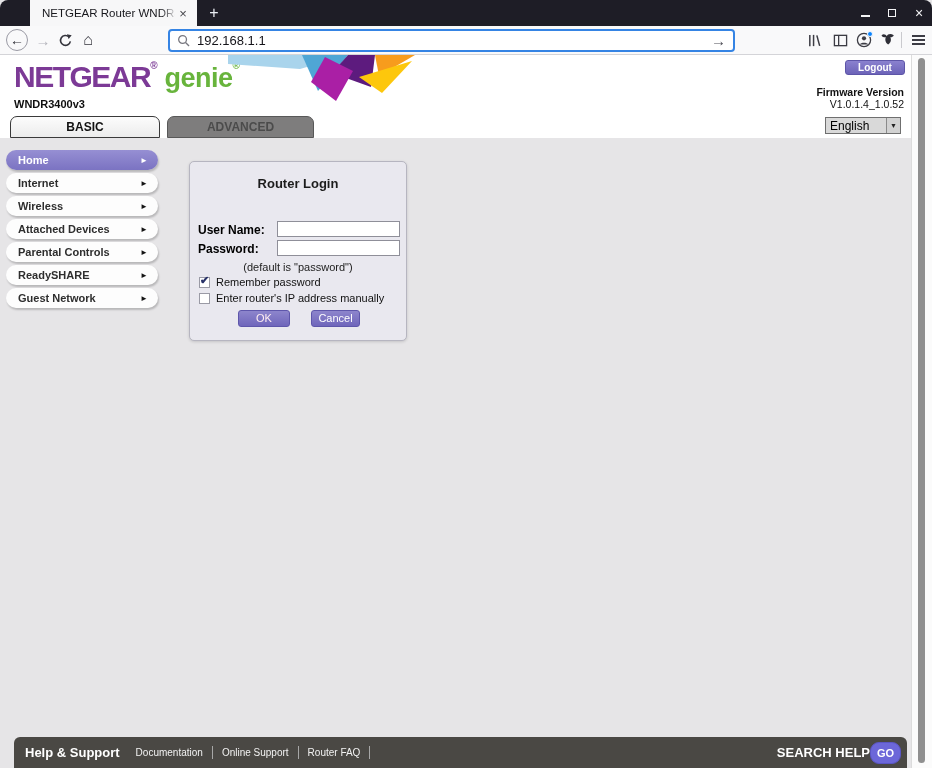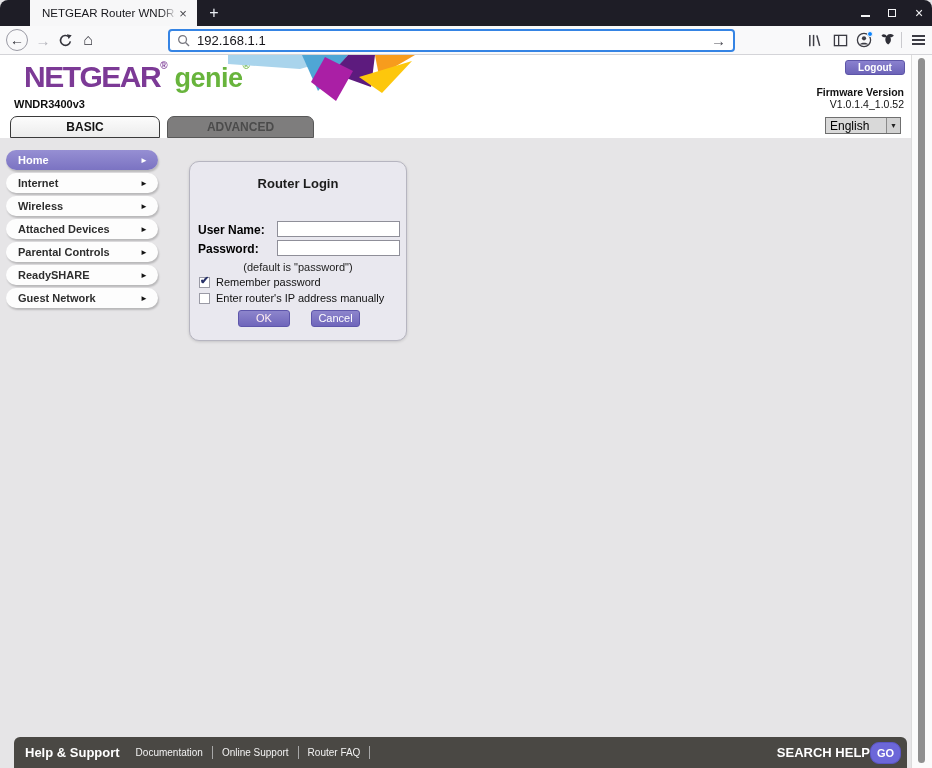--- a/index.html
+++ b/index.html
@@ -49,21 +49,21 @@
   .menu .l{ width:13px; height:1.6px; background:#3c3c44; }
 
   
   .site{ position:absolute; top:55px; left:0; width:911px; height:713px; background:#e6e5e7; overflow:hidden; }
   .scroll-track{ position:absolute; top:55px; right:0; width:21px; height:713px; background:#fbfbfb;
                  border-left:1px solid #dcdcdc; }
   .scroll-thumb{ position:absolute; left:6px; top:3px; width:7px; height:705px; background:#8f8f8f; border-radius:4px; }
 
   
   .ghead{ position:absolute; top:0; left:0; right:0; height:60px; background:#fff; }
-  .brandline{ position:absolute; left:24px; top:5px; white-space:nowrap; }
+  .brandline{ position:absolute; left:14px; top:5px; white-space:nowrap; }
   .brand{ font-weight:bold; font-size:30px; letter-spacing:-1.5px; color:#7c3a96; }
   .brand sup, .product sup{ font-size:10px; vertical-align:18px; letter-spacing:0; }
   .product{ font-weight:bold; font-size:27px; letter-spacing:-0.5px; color:#68b43c; margin-left:7px; }
   .model{ position:absolute; left:14px; top:43px; font-size:11px; font-weight:bold; color:#0e0e0e; }
   .deco{ position:absolute; left:228px; top:0; }
   .logout-btn{ position:absolute; right:6px; top:5px; width:60px; height:15px;
                background:linear-gradient(#8a81cf,#6c63b8); border:1px solid #5d55a8; border-radius:3px;
                color:#fff; font-size:10px; font-weight:bold; text-align:center; line-height:13px; cursor:pointer; }
   .fw{ position:absolute; right:7px; top:31px; text-align:right; font-size:10.5px; color:#111; line-height:12px; }
   .fw .b{ font-weight:bold; }
@@ -86,21 +86,21 @@
   .sidebar{ position:absolute; left:6px; top:12px; width:152px; display:flex; flex-direction:column; gap:3px; }
   .pill{ height:20px; background:#fdfdfd; border-radius:10px; display:flex; align-items:center;
          padding:0 10px 0 12px; font-size:11px; font-weight:bold; color:#2e2e2e;
          box-shadow:1px 2px 2px rgba(0,0,0,0.20); cursor:pointer;gap:20px; }
   .pill .arrow{ margin-left:auto; font-size:8px; color:#141414; }
   .pill.active{ background:linear-gradient(#968fd3,#7b73c2); color:#fff; }
   .pill.active .arrow{ color:#fff; }
 
   
   .panel{ position:absolute; left:189px; top:23px; width:218px; height:180px; background:#e9e8ef;
-          border:1px solid #b6b5c0; border-radius:10px; box-shadow:0 1px 3px rgba(0,0,0,0.15); }
+          border:1px solid #b6b5c0; border-radius:5px; box-shadow:0 1px 3px rgba(0,0,0,0.15); }
   .ptitle{ position:absolute; top:14px; left:0; width:100%; text-align:center;
            font-size:13px; font-weight:bold; color:#1c1c1c; }
   .flabel{ position:absolute; left:8px; font-size:12px; font-weight:bold; color:#000000; }
   .finput{ position:absolute; left:87px; width:123px; height:16px; border:1px solid #8f8f99;
            background:#fff; font-size:12px; padding:0 3px; font-family:"Liberation Sans",sans-serif; }
   .lbl-user{ top:61px; } .in-user{ top:59px; }
   .lbl-pass{ top:80px; } .in-pass{ top:78px; }
   .note{ position:absolute; top:99px; left:0; width:100%; text-align:center; font-size:11px; color:#222; }
   .cbrow{ position:absolute; left:9px; display:flex; align-items:center; gap:6px; font-size:11px; color:#111; }
   .cb1{ top:114px; } .cb2{ top:130px; }

